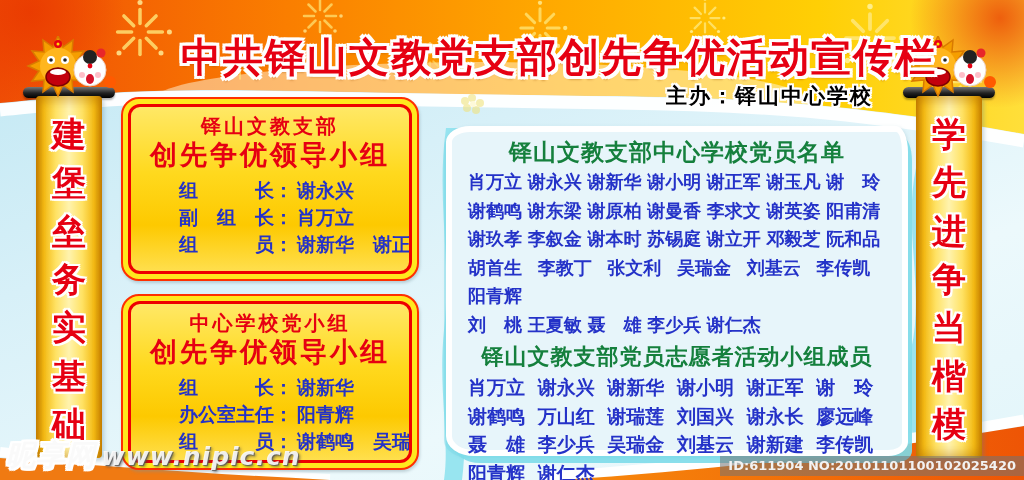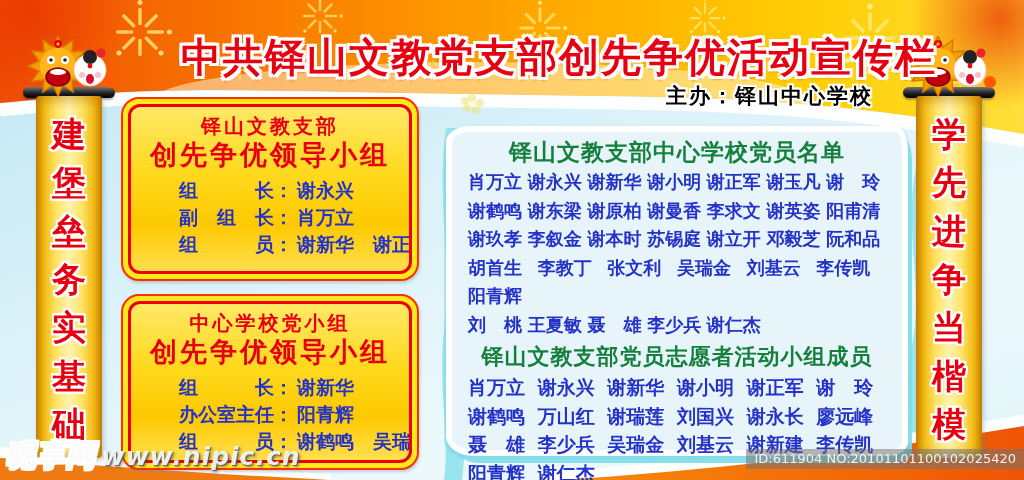--- a/index.html
+++ b/index.html
@@ -52,22 +52,22 @@
   .names-row{display:grid;line-height:28.5px;}
   .names-row span{font-weight:700;color:#2432c8;white-space:nowrap;}
   .names.s1 .names-row span{font-size:18px;}
   .names.s2 .names-row span{font-size:19px;}
   
   .wm-site{position:absolute;z-index:9;left:6px;bottom:4px;white-space:nowrap;
     font-style:italic;font-weight:700;color:rgba(250,250,250,.92);
     text-shadow:1px 1px 0 rgba(90,90,90,.8),2px 2px 3px rgba(60,60,60,.6);}
   .wm-site .logo{font-size:29px;letter-spacing:1px;}
   .wm-site .url{font-size:25px;letter-spacing:1px;}
-  .wm-id{position:absolute;z-index:9;right:0;bottom:11px;height:20px;line-height:20px;
-    background:rgba(115,115,115,.55);color:#f2f2f2;font-size:13px;padding:0 8px;white-space:nowrap;}
+  .wm-id{position:absolute;z-index:9;right:0;bottom:4px;height:20px;line-height:20px;
+    background:rgba(115,115,115,.55);color:#f2f2f2;font-size:13px;padding:0 8px;white-space:nowrap;font-weight:bold;}
 </style>
 </head>
 <body>
 
 <div class="stage">
 
   <svg class="bg" width="1024" height="480" viewBox="0 0 1024 480">
     <defs>
       <linearGradient id="bandG" x1="0" y1="0" x2="1" y2="0">
         <stop offset="0" stop-color="#ef4d05"></stop>

